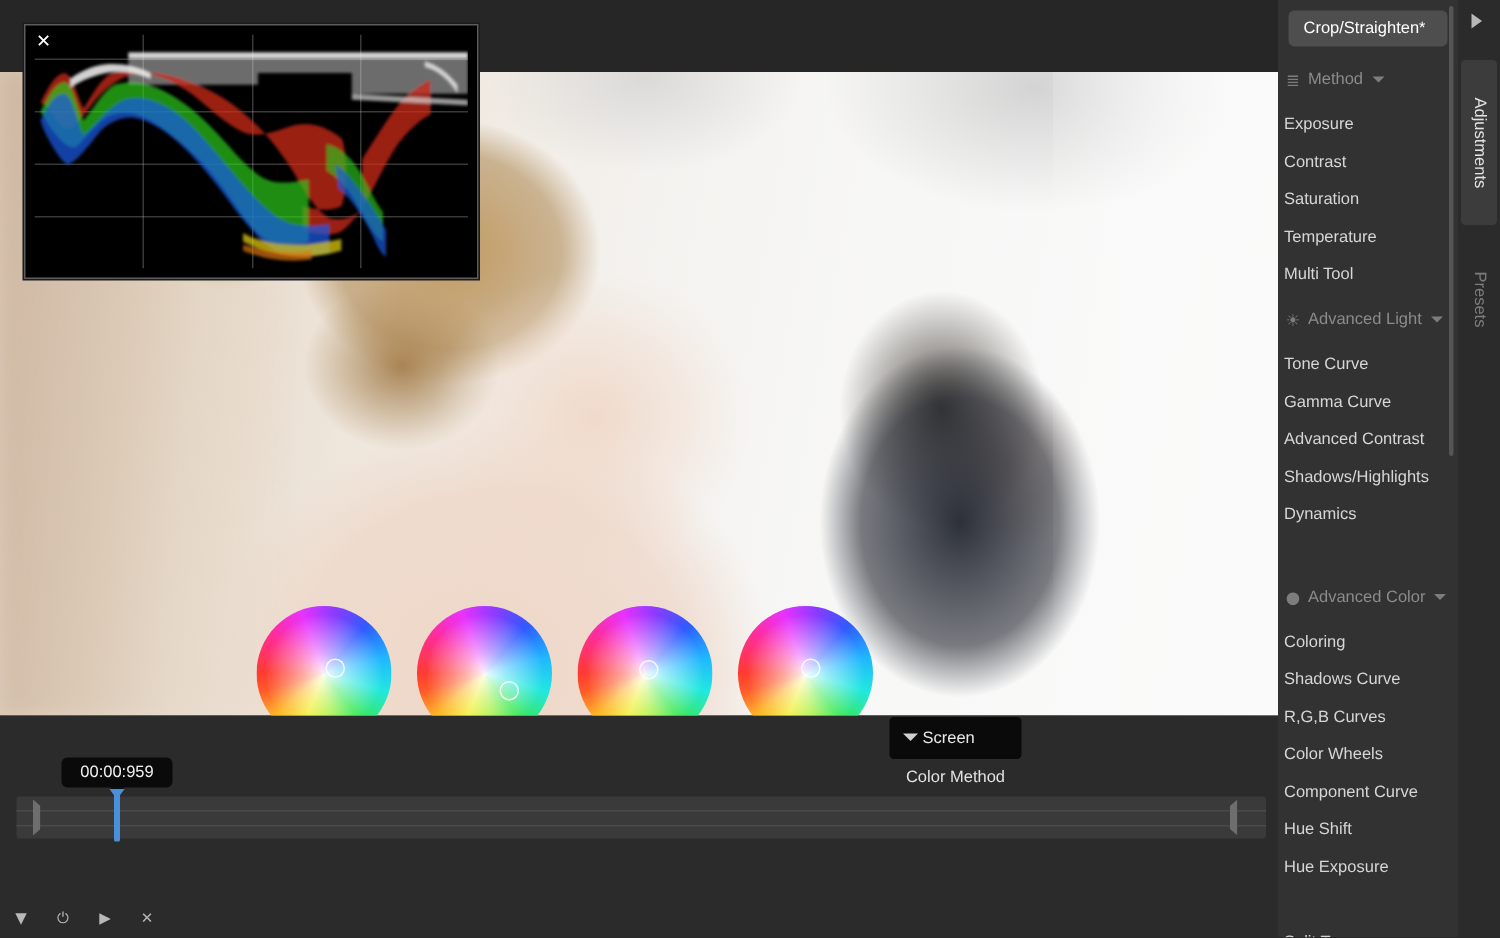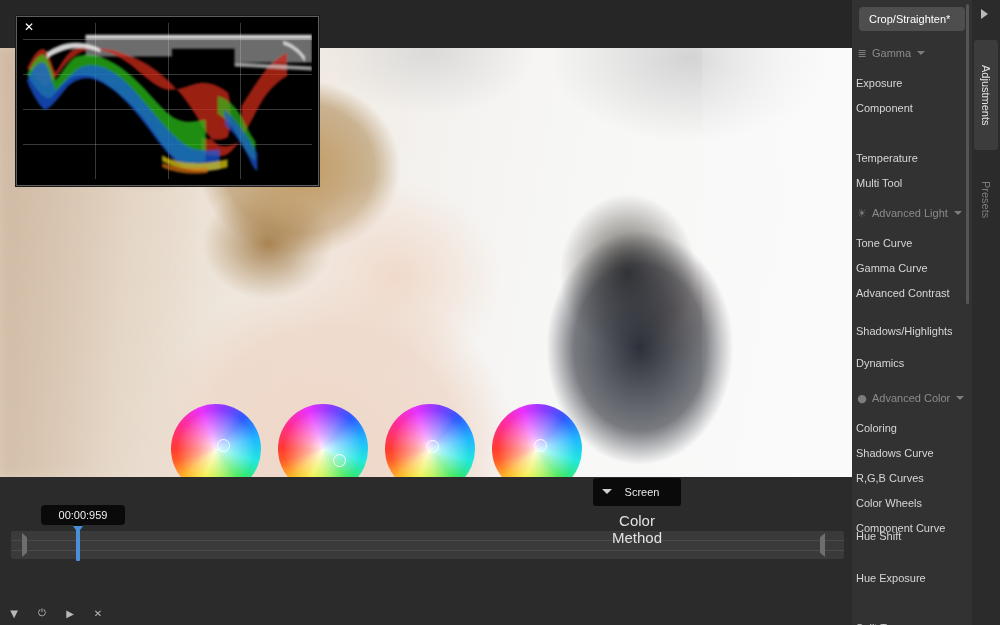--- a/index.html
+++ b/index.html
@@ -97,26 +97,26 @@
   
   #color-method{ position:absolute; left:593px; top:478px; width:88px; z-index:6; }
   #color-method .dd{
     position:relative; width:88px; height:28px; background:#0a0a0a; border-radius:3px;
     display:flex; align-items:center;
   }
   #color-method .dd .caret{
     position:absolute; left:9px; top:11px; width:0; height:0;
     border-left:5px solid transparent; border-right:5px solid transparent; border-top:5px solid #cfcfcf;
   }
-  #color-method .dd .val{ width:100%; text-align:center; padding-left:10px; font-size:11px; color:#e8e8e8; }
-  #color-method .cm-label{ margin-top:6px; text-align:center; font-size:15px; color:#e2e2e2; }
+  #color-method .dd .val{ width:100%; text-align:left; padding-left:22px; font-size:11px; color:#e8e8e8; }
+  #color-method .cm-label{ margin-top:6px; text-align:center; font-size:11px; color:#e2e2e2; }
 
   
   #timecode{
-    position:absolute; left:41px; top:505px; width:84px; height:20px;
+    position:absolute; left:41px; top:505px; width:74px; height:20px;
     background:#0a0a0a; border-radius:4px; color:#f0f0f0;
     font-size:11px; display:flex; align-items:center; justify-content:center; z-index:7;
   }
   #timecode:after{
     content:""; position:absolute; left:32px; top:20px;
     border-left:5px solid transparent; border-right:5px solid transparent; border-top:5px solid #0a0a0a;
   }
   #timeline{
     position:absolute; left:11px; top:531px; width:833px; height:28px;
     background:#3a3a3a; border-radius:2px;
@@ -329,50 +329,51 @@
       <span class="mi">▶</span>
       <span class="mi">✕</span>
     </div>
   </div>
 
   <div id="sidebar">
     <div id="crop-btn">Crop/Straighten*</div>
 
     <div class="section-head" style="top:42px">
       <span class="sec-icon">≣</span>
-      <span>Gamma</span>
+      <span>Method</span>
       <span class="sec-caret"></span>
     </div>
     <div class="side-item" style="top:70px">Exposure</div>
-    <div class="side-item" style="top:95px">Component</div>
+    <div class="side-item" style="top:95px">Contrast</div>
+    <div class="side-item" style="top:120px">Saturation</div>
     <div class="side-item" style="top:145px">Temperature</div>
     <div class="side-item" style="top:170px">Multi Tool</div>
 
     <div class="section-head" style="top:202px">
       <span class="sec-icon">☀</span>
       <span>Advanced Light</span>
       <span class="sec-caret"></span>
     </div>
     <div class="side-item" style="top:230px">Tone Curve</div>
     <div class="side-item" style="top:280px">Advanced Contrast</div>
     <div class="side-item" style="top:255px">Gamma Curve</div>
-    <div class="side-item" style="top:318px">Shadows/Highlights</div>
-    <div class="side-item" style="top:350px">Dynamics</div>
+    <div class="side-item" style="top:305px">Shadows/Highlights</div>
+    <div class="side-item" style="top:330px">Dynamics</div>
 
     <div class="section-head" style="top:387px">
       <span class="sec-icon">●</span>
       <span>Advanced Color</span>
       <span class="sec-caret"></span>
     </div>
     <div class="side-item" style="top:415px">Coloring</div>
     <div class="side-item" style="top:440px">Shadows Curve</div>
     <div class="side-item" style="top:490px">Color Wheels</div>
     <div class="side-item" style="top:465px">R,G,B Curves</div>
     <div class="side-item" style="top:515px">Component Curve</div>
-    <div class="side-item" style="top:523px">Hue Shift</div>
+    <div class="side-item" style="top:540px">Hue Shift</div>
     <div class="side-item" style="top:565px">Hue Exposure</div>
     <div class="side-item" style="top:615px">Split Tone</div>
 
     <div id="sb-scroll"></div>
   </div>
 
   <div id="rail">
     <div id="rail-arrow"></div>
     <div class="rail-tab" id="rail-tab-adjustments">Adjustments</div>
     <div class="rail-tab" id="rail-tab-presets">Presets</div>

